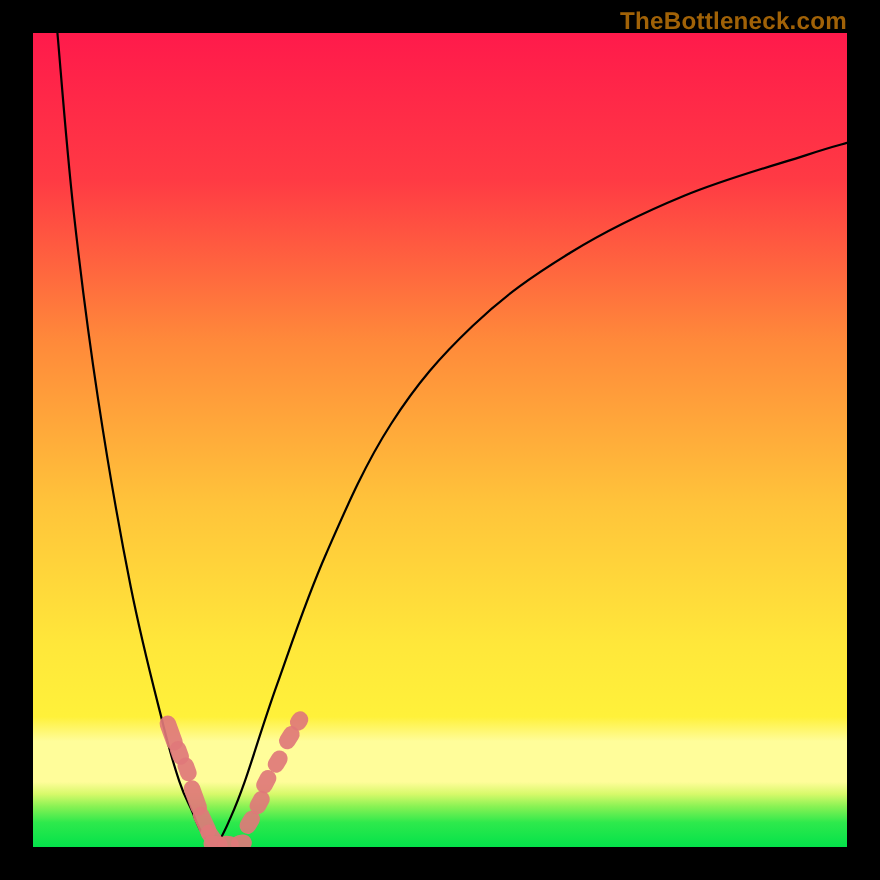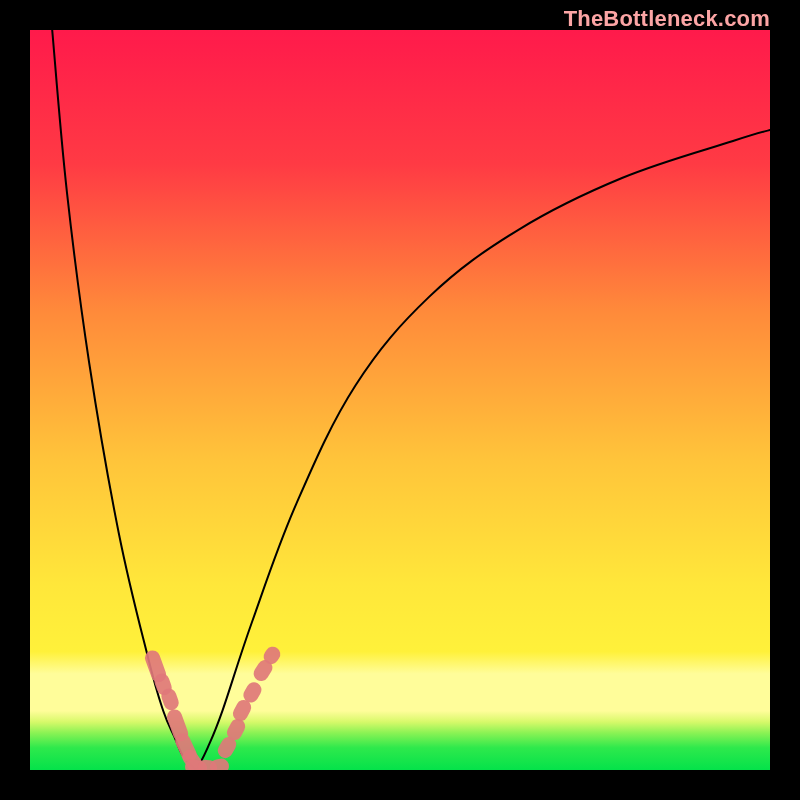--- a/index.html
+++ b/index.html
@@ -31,21 +31,21 @@
     top: 0;
     width: 740px;
     height: 740px;
   }
   .watermark {
     position: absolute;
     top: 6px;
     right: 30px;
     font-size: 22px;
     font-weight: 600;
-    color: #fca5a5;
+    color: #a16207;
     letter-spacing: 0.2px;
     user-select: none;
   }
   svg.curve-layer {
     position: absolute;
     left: 0;
     top: 0;
     width: 740px;
     height: 740px;
     overflow: visible;

